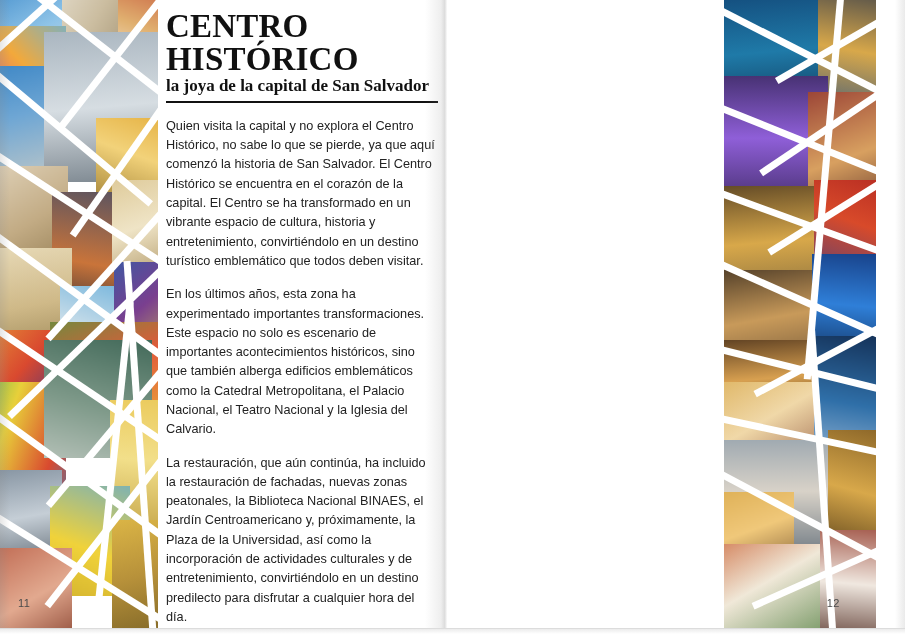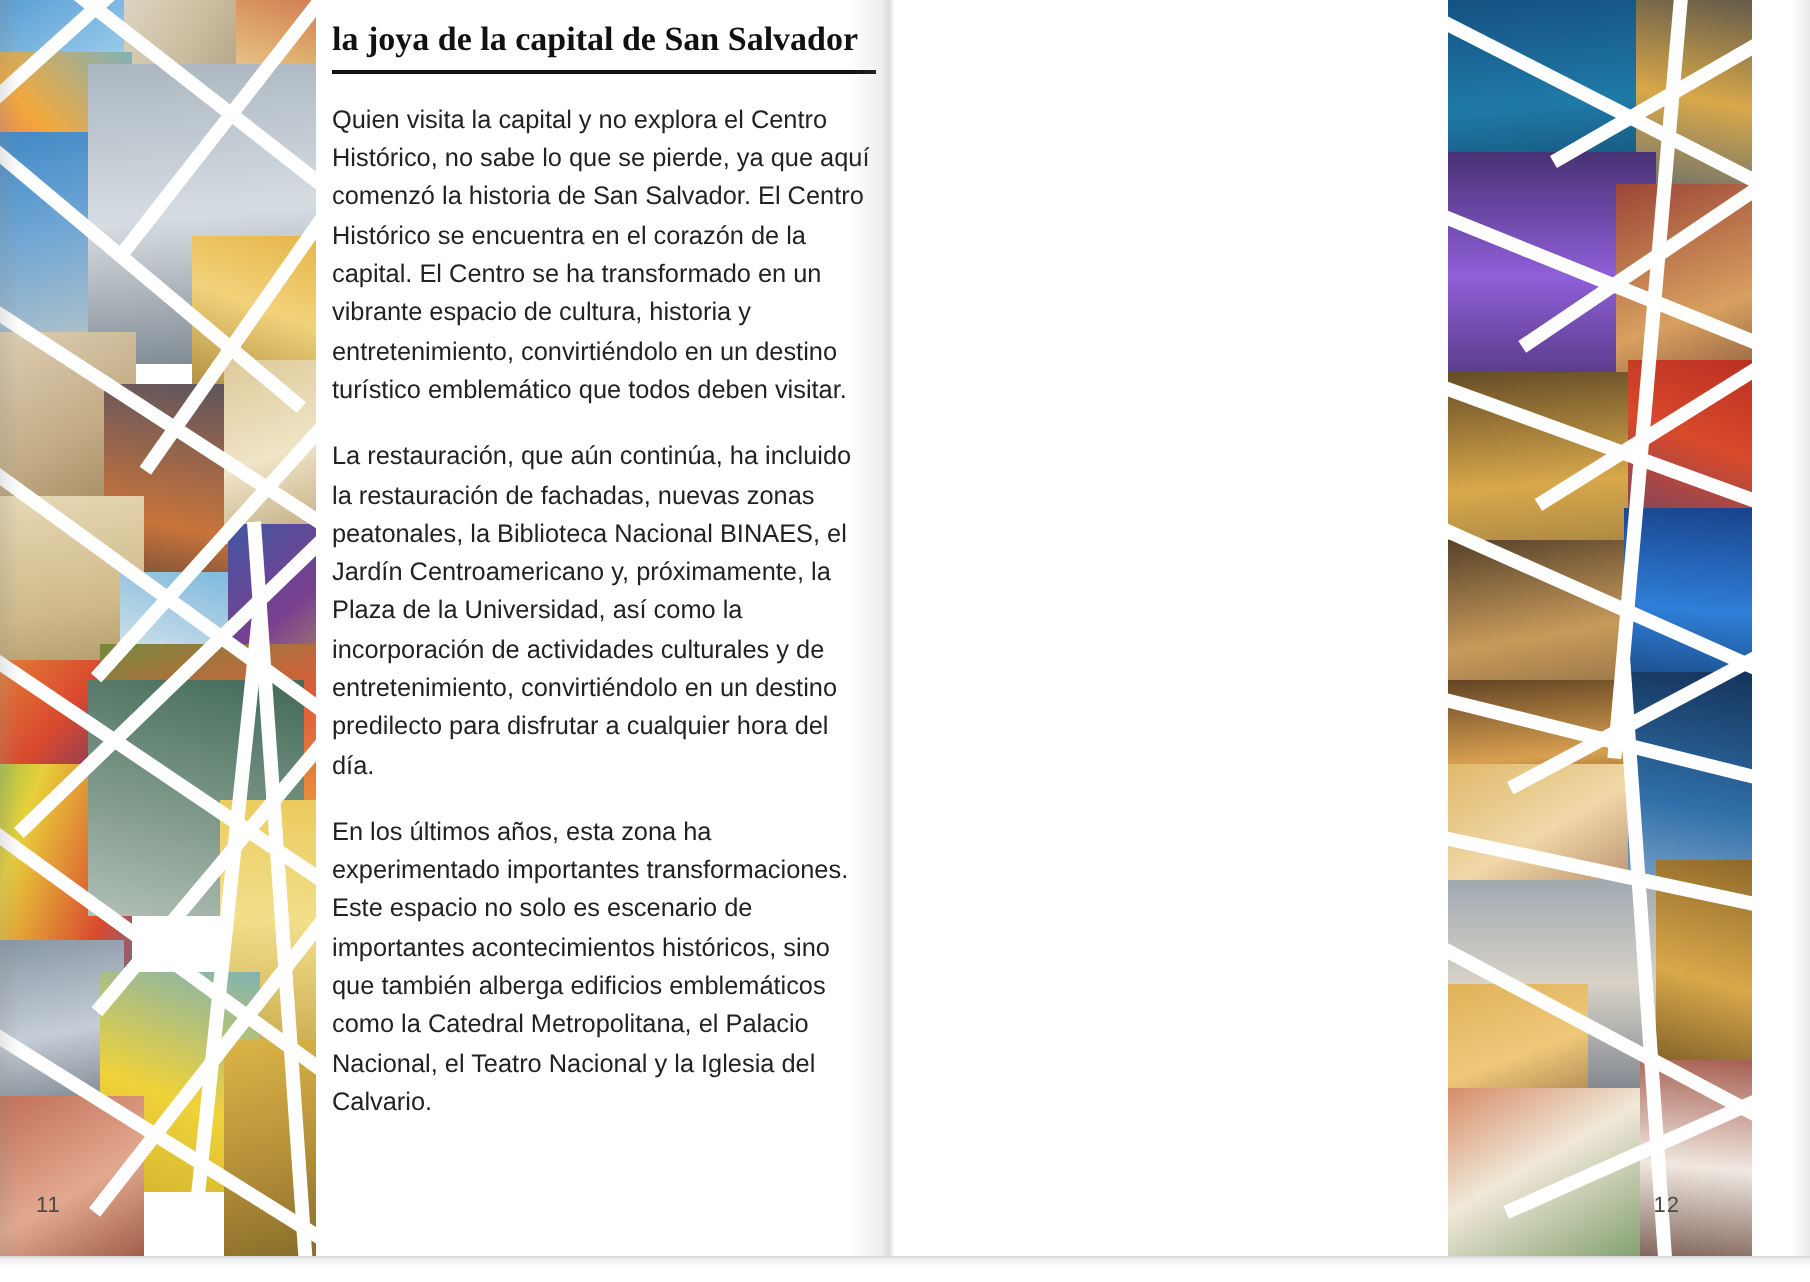--- a/index.html
+++ b/index.html
@@ -262,26 +262,27 @@
       <div class="slash" style="left:-60px; top:372px; width:250px; height:7px; transform:rotate(34deg);"></div>
       <div class="slash" style="left:10px;  top:420px; width:215px; height:7px; transform:rotate(-50deg);"></div>
       <div class="slash" style="left:-60px; top:462px; width:250px; height:7px; transform:rotate(36deg);"></div>
       <div class="slash" style="left:5px;   top:516px; width:220px; height:7px; transform:rotate(-52deg);"></div>
       <div class="slash" style="left:-60px; top:556px; width:250px; height:7px; transform:rotate(32deg);"></div>
       <div class="slash" style="left:90px;  top:300px; width:7px; height:700px; transform:rotate(6deg);"></div>
       <div class="slash" style="left:150px; top:260px; width:7px; height:760px; transform:rotate(-4deg);"></div>
     </div>
 
     <div class="article article-left">
+      <h1 class="headline headline-left">CENTRO HISTÓRICO</h1>
       <div class="subhead subhead-left">la joya de la capital de San Salvador</div>
       <div class="rule"></div>
       <div class="body-copy">
         <p>Quien visita la capital y no explora el Centro Histórico, no sabe lo que se pierde, ya que aquí comenzó la historia de San Salvador. El Centro Histórico se encuentra en el corazón de la capital. El Centro se ha transformado en un vibrante espacio de cultura, historia y entretenimiento, convirtiéndolo en un destino turístico emblemático que todos deben visitar.</p>
+        <p>En los últimos años, esta zona ha experimentado importantes transformaciones. Este espacio no solo es escenario de importantes acontecimientos históricos, sino que también alberga edificios emblemáticos como la Catedral Metropolitana, el Palacio Nacional, el Teatro Nacional y la Iglesia del Calvario.</p>
         <p>La restauración, que aún continúa, ha incluido la restauración de fachadas, nuevas zonas peatonales, la Biblioteca Nacional BINAES, el Jardín Centroamericano y, próximamente, la Plaza de la Universidad, así como la incorporación de actividades culturales y de entretenimiento, convirtiéndolo en un destino predilecto para disfrutar a cualquier hora del día.</p>
-        <p>En los últimos años, esta zona ha experimentado importantes transformaciones. Este espacio no solo es escenario de importantes acontecimientos históricos, sino que también alberga edificios emblemáticos como la Catedral Metropolitana, el Palacio Nacional, el Teatro Nacional y la Iglesia del Calvario.</p>
 
       </div>
     </div>
 
     <span class="page-number pn-left">11</span>
   </div>
 
   <div class="page page-right">
 
     <div class="page-edge-shadow page-edge-right"></div>

